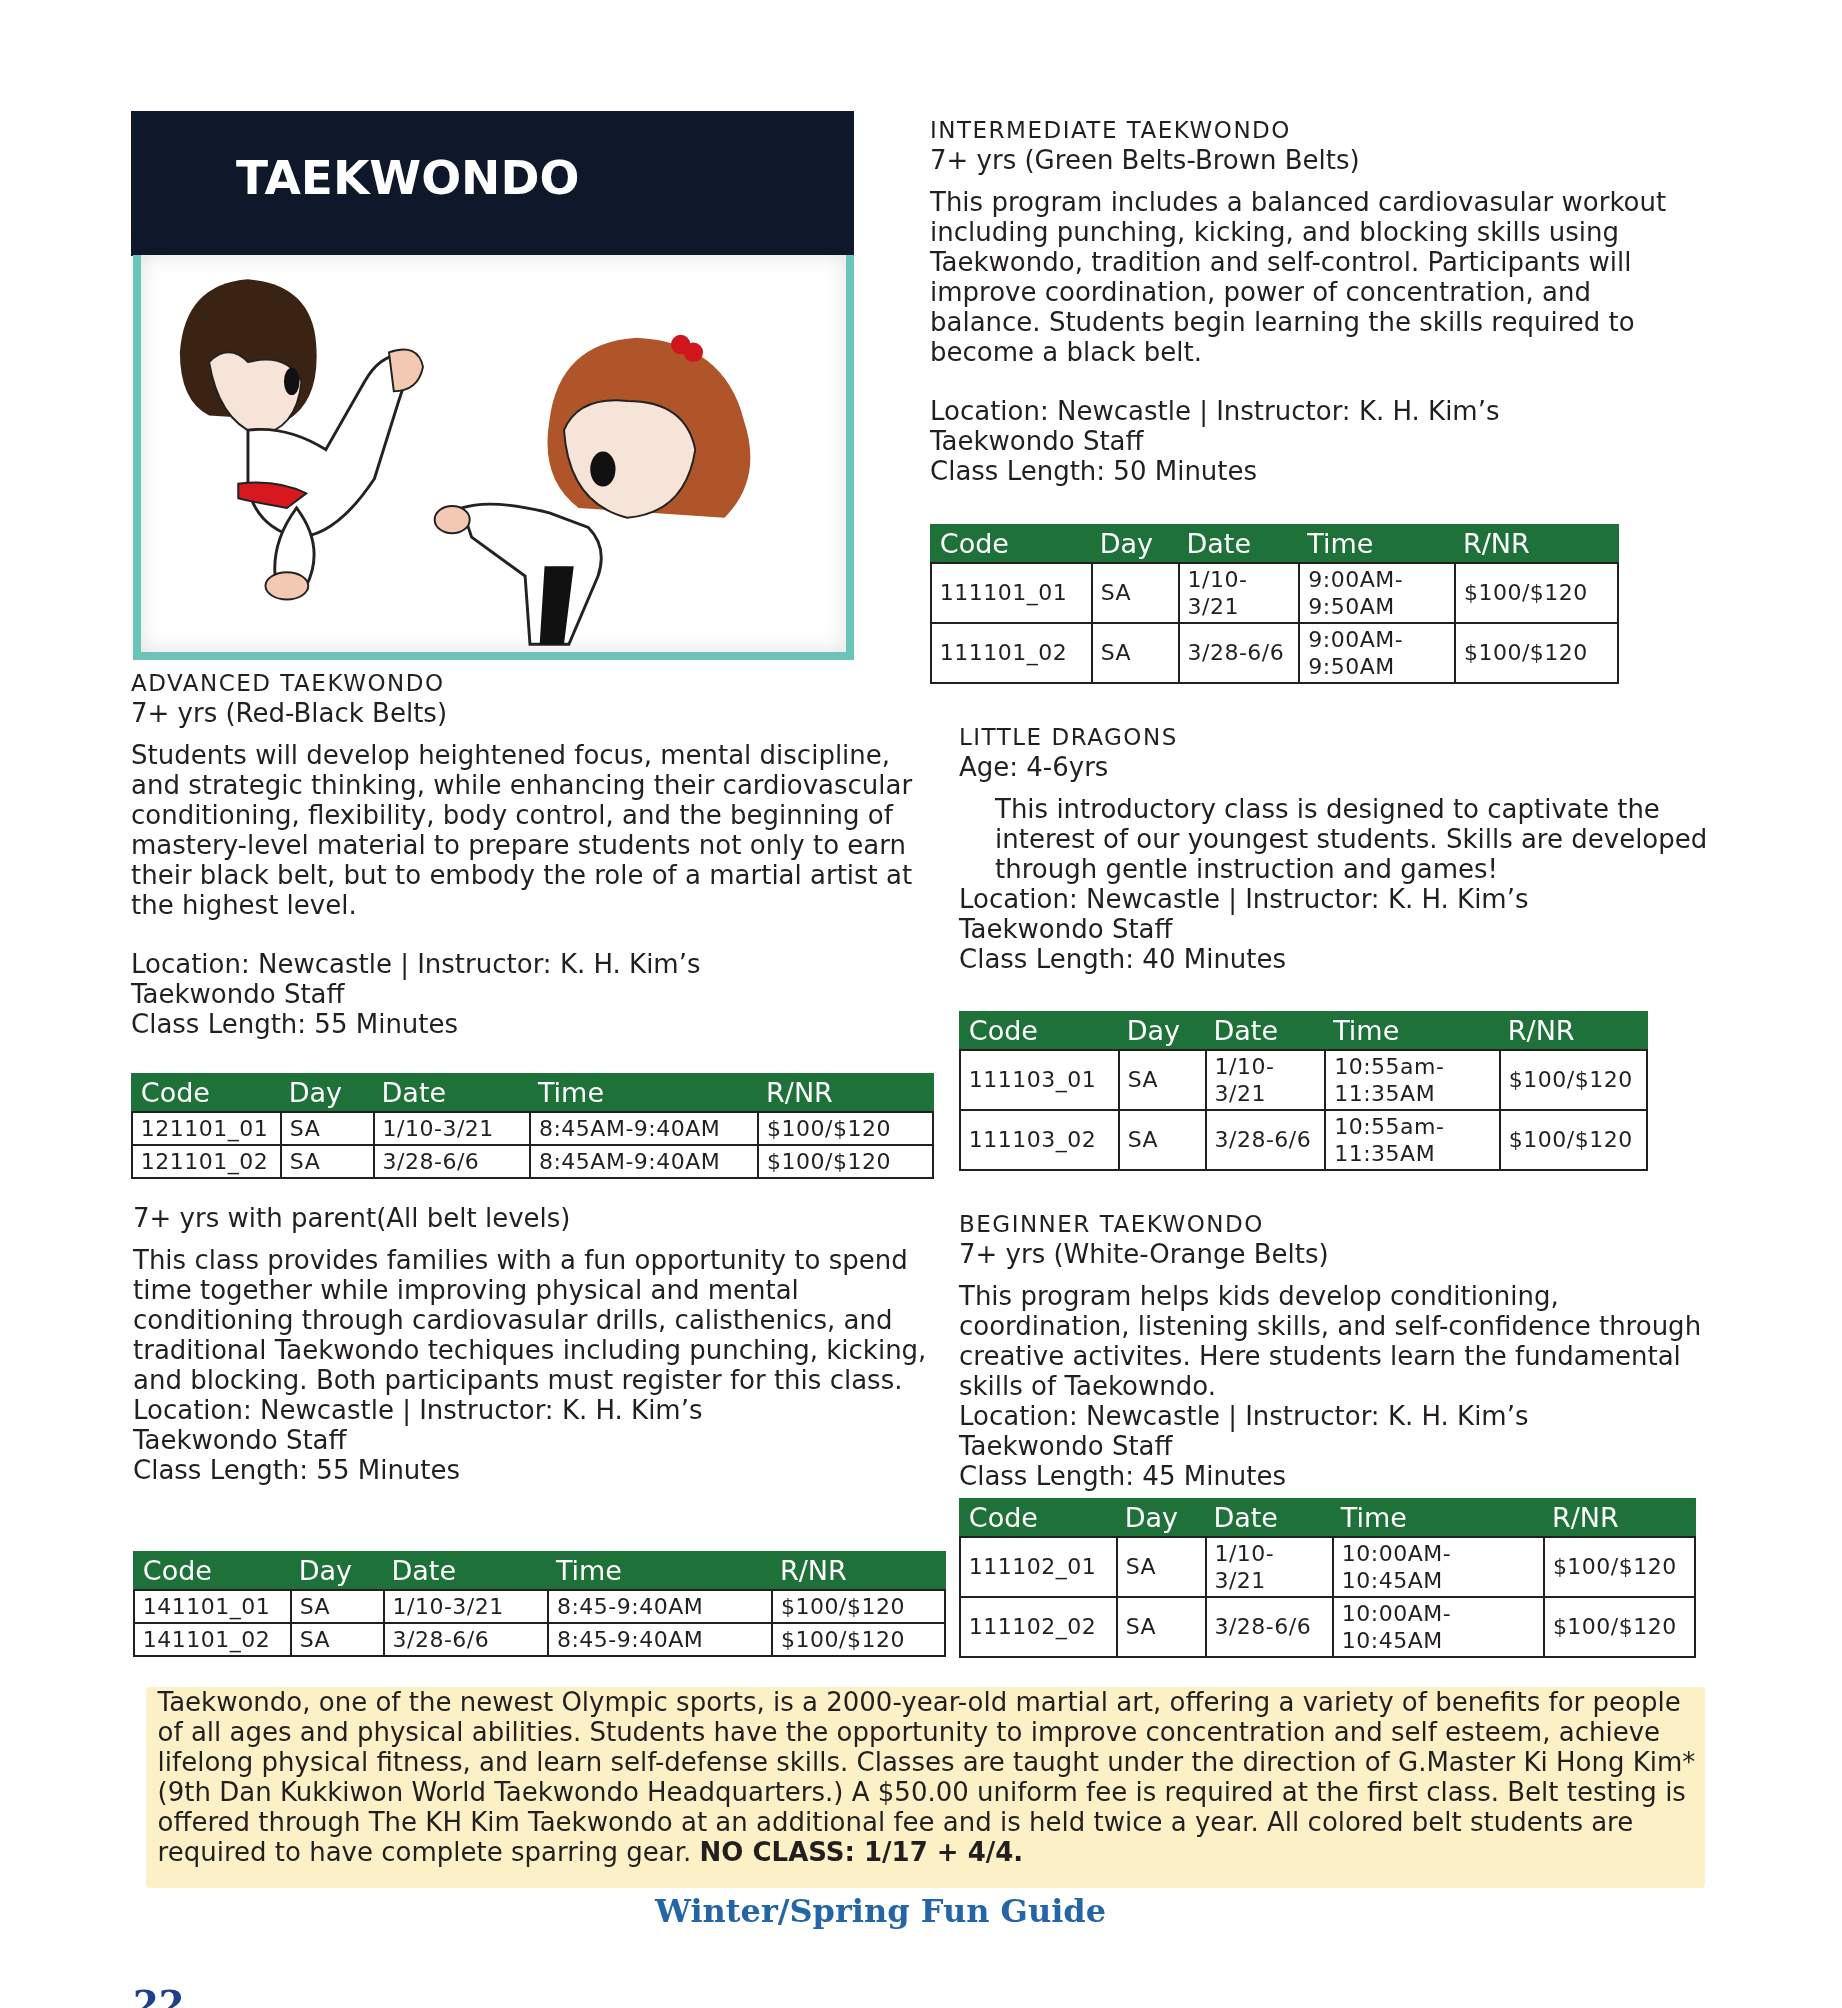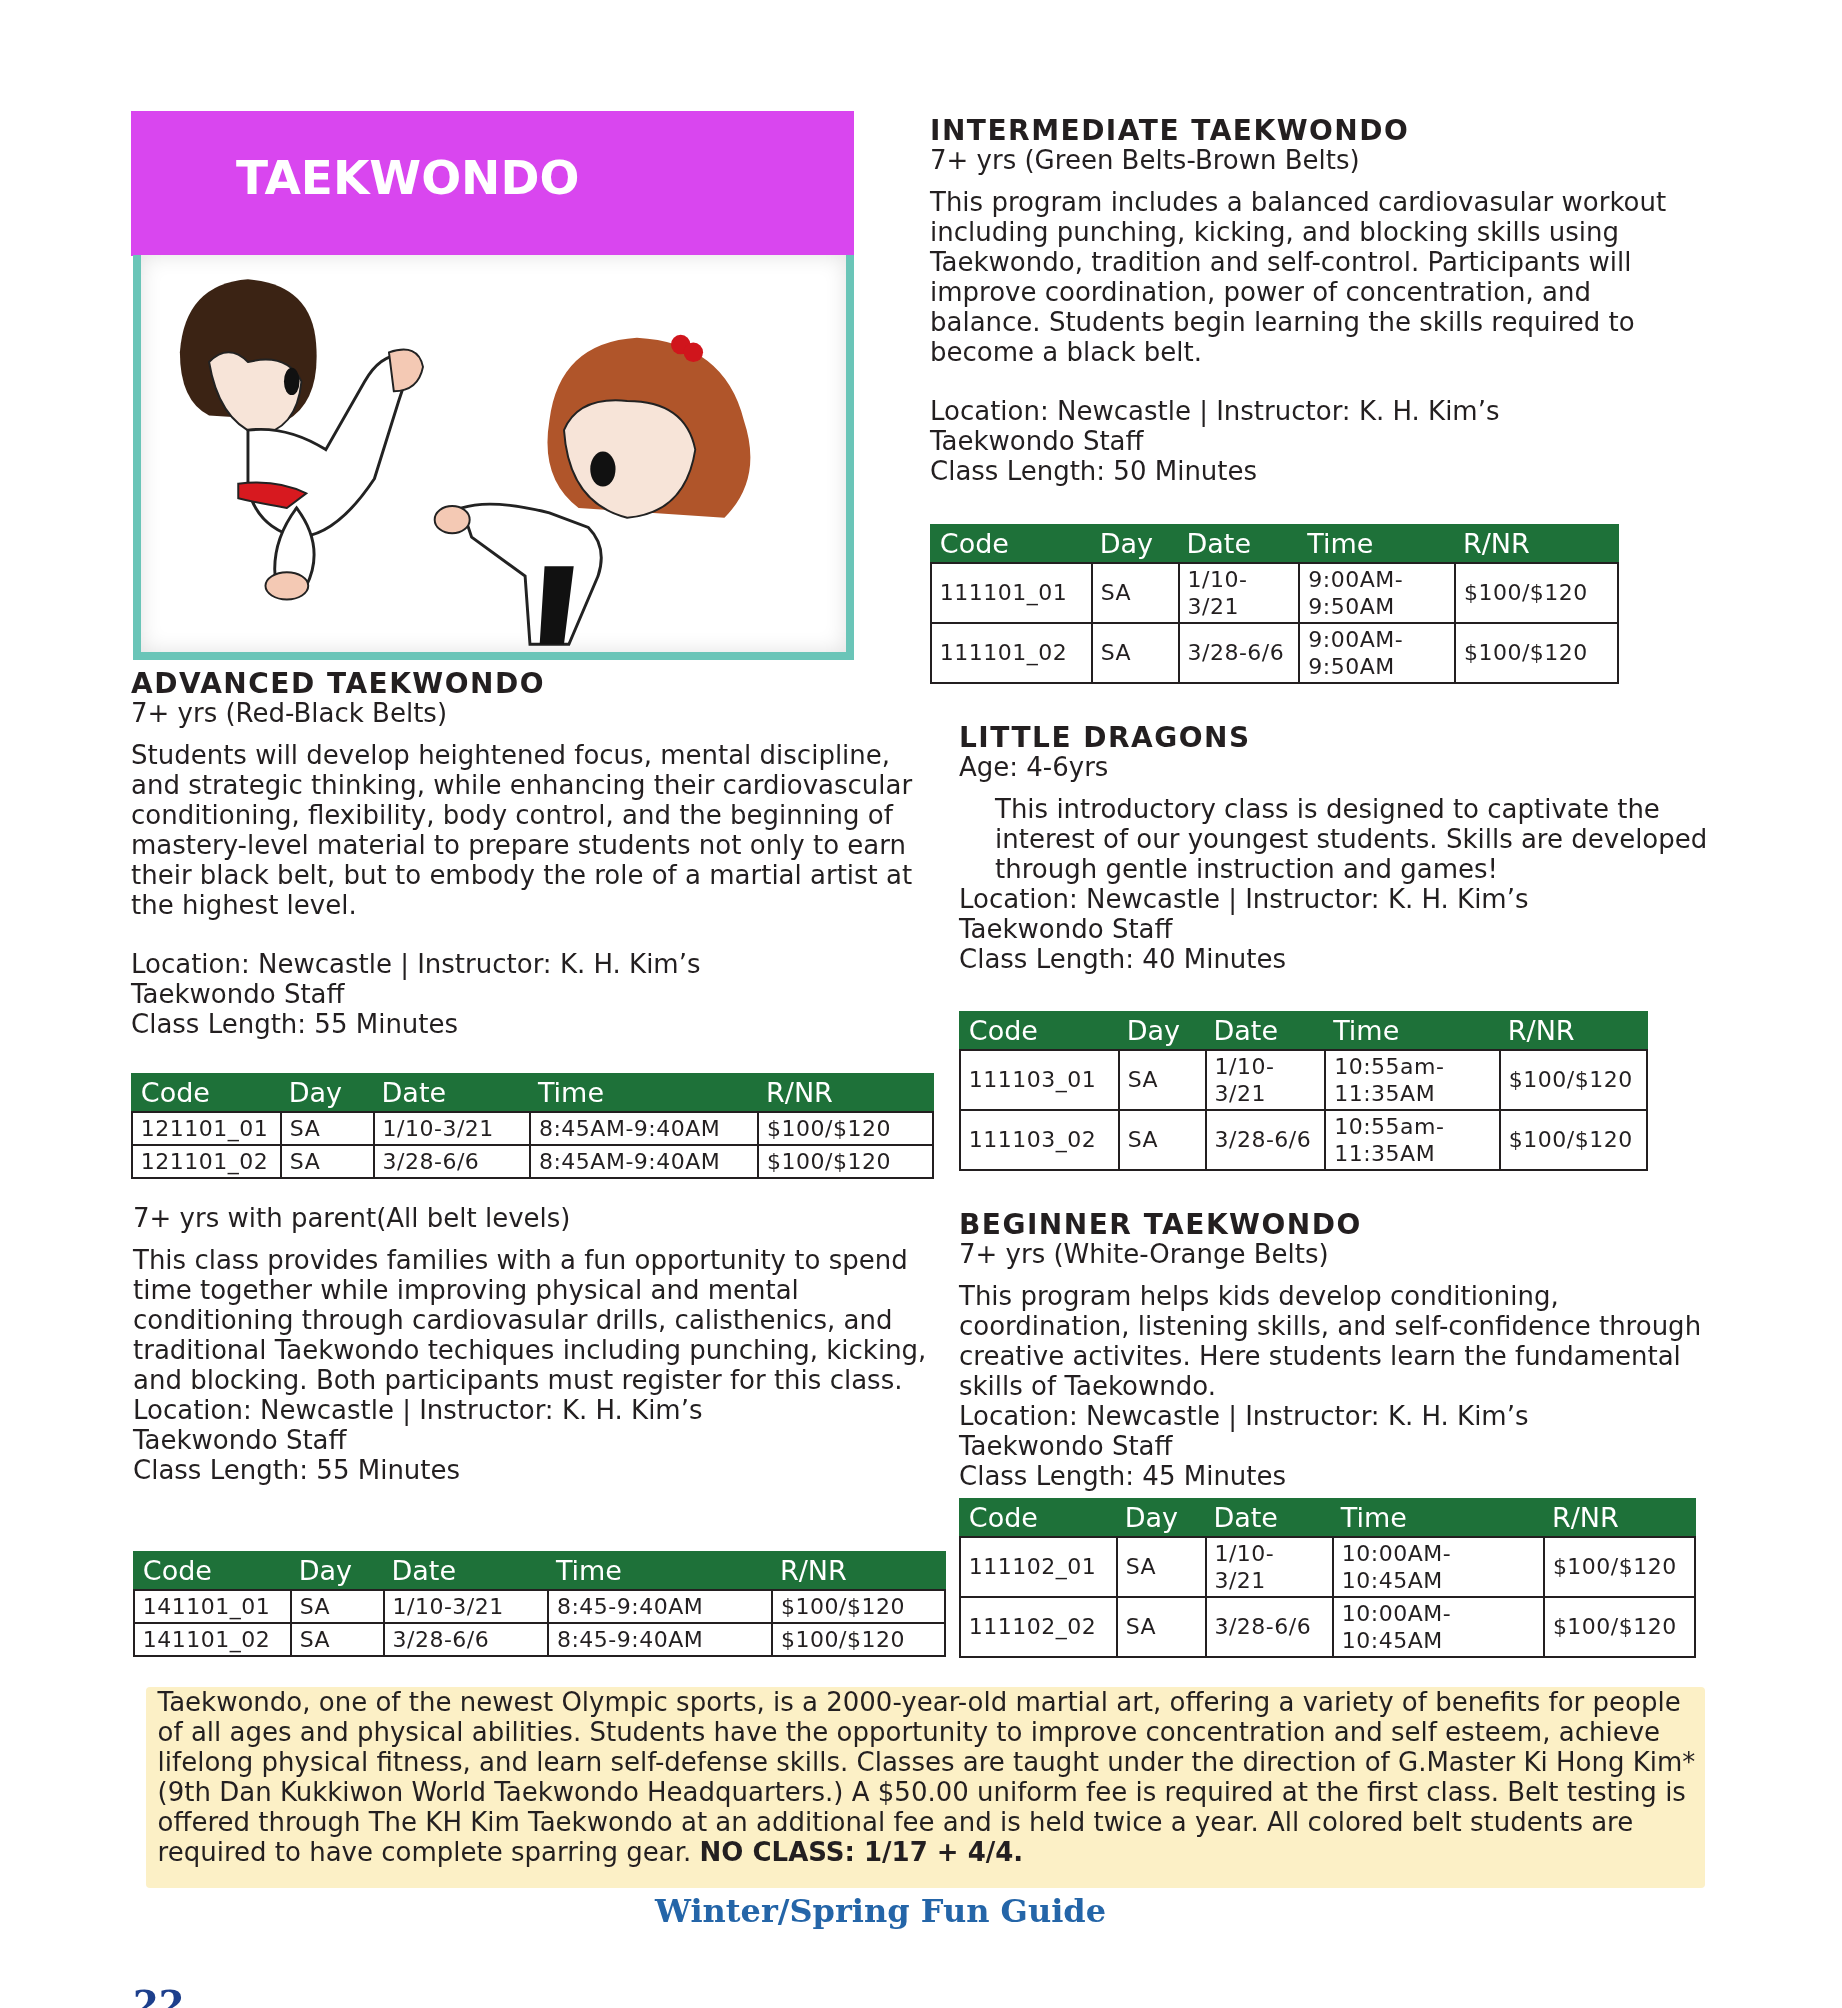--- a/index.html
+++ b/index.html
@@ -2,29 +2,29 @@
 <html><head>
 <meta charset="utf-8">
 <style>
   * { box-sizing: border-box; margin: 0; padding: 0; }
   html, body { width: 1843px; height: 2009px; background: #ffffff; overflow: hidden; }
   body { position: relative; font-family: "DejaVu Sans", sans-serif; color: #231f20; }
 
   .abs { position: absolute; }
 
   
-  .banner { left: 131px; top: 111px; width: 723px; height: 145px; background: #d946ef; }
+  .banner { left: 131px; top: 111px; width: 723px; height: 145px; background: #0f172a; }
   .banner-title { position: absolute; left: 105px; top: 39px; font-family: "DejaVu Sans", sans-serif; font-weight: bold; font-size: 47px; color: #ffffff; letter-spacing: 0px; }
 
   .photo-frame { left: 133px; top: 255px; width: 721px; height: 405px; border: 8.7px solid #6ac5b8; border-top: none; background: #ffffff; box-shadow: inset 0 0 21.3px rgba(0,0,0,0.12); }
   .photo-frame svg { position: absolute; left: 0; top: 0; width: 100%; height: 100%; }
 
   
   .section { position: absolute; font-size: 26px; line-height: 30px; font-family: "DejaVu Sans", sans-serif; color: #231f20; }
-  .sec-title { font-weight: bold; font-size: 28px; letter-spacing: 1.5px; line-height: 31px; }
+  .sec-title { font-weight: normal; font-size: 23px; letter-spacing: 1.5px; line-height: 31px; }
   .sec-age { font-size: 26px; line-height: 29px; margin-bottom: 11.6px; }
   .sec-desc { white-space: normal; }
   .sec-meta { white-space: normal; }
   .gap { height: 29px; }
 
   
   table.sched { position: absolute; border-collapse: collapse; font-family: "DejaVu Sans", sans-serif; padding-left: 36px; }
   table.sched th { background: #1e7139; color: #ffffff; font-weight: normal; font-size: 27px; text-align: left; padding: 1.9px 7.8px 0 7.8px; height: 39px; border: none; }
   table.sched td { border: 2.9px solid #231f20; font-size: 22px; line-height: 27px; padding: 1.9px 7.8px; color: #231f20; letter-spacing: 0.5px; background: #fff; }
   table.sched tr.hdr { border-left: 2.9px solid #1e7139; border-right: 2.9px solid #1e7139; }

